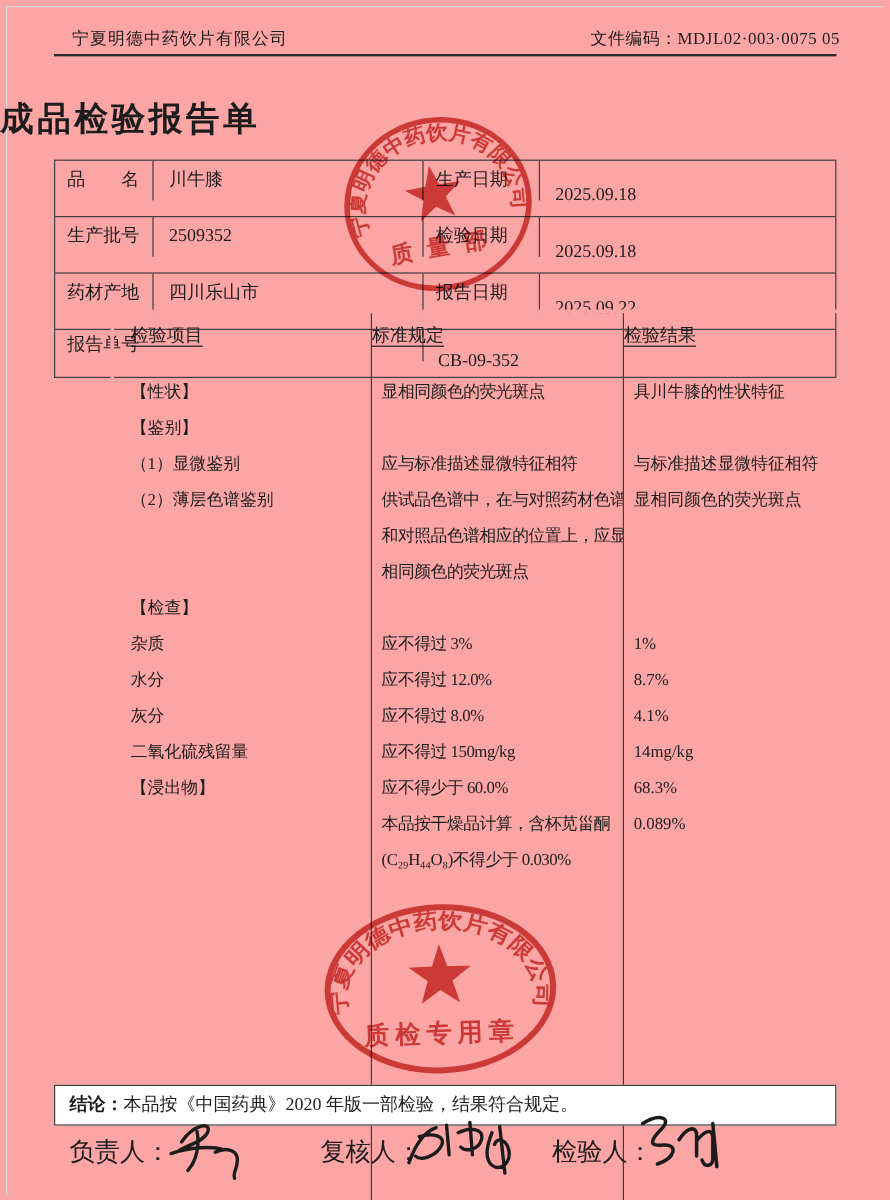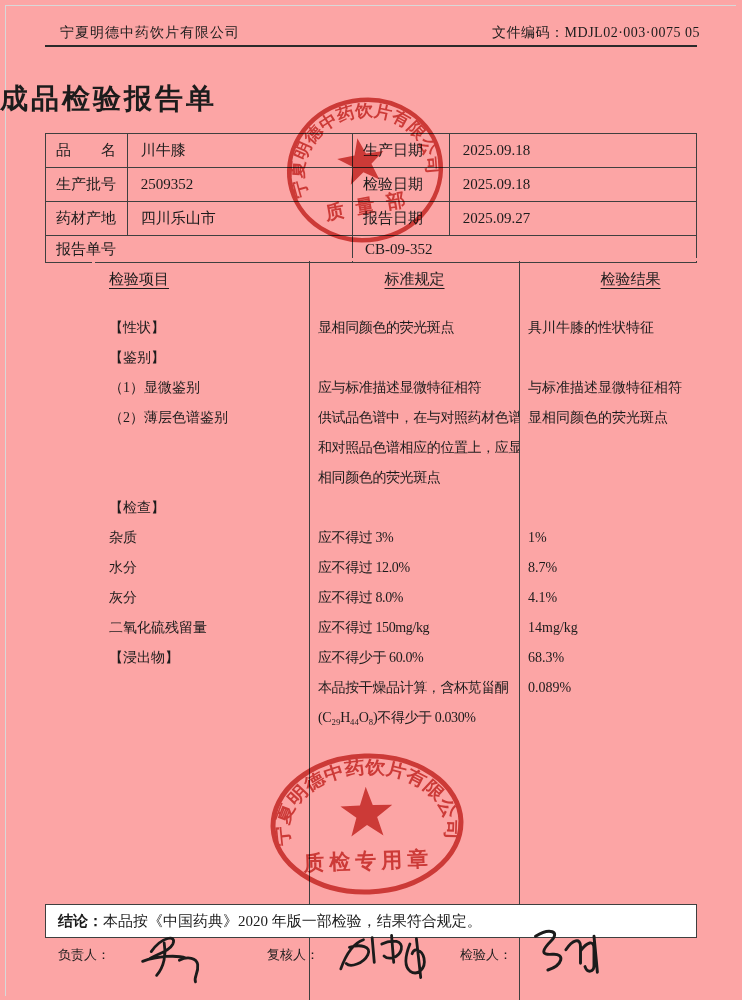--- a/index.html
+++ b/index.html
@@ -16,45 +16,45 @@
   .hdr-rule{position:absolute;left:45px;top:45px;width:652px;height:2px;background:#2b2b2b;}
   .title{position:absolute;left:0;top:80px;width:594px;
     font-size:28px;font-weight:700;letter-spacing:3px;}
   
   .info-table{position:absolute;left:45px;top:133px;width:652px;
     border:1px solid #3f3f3f;box-sizing:border-box;font-size:15px;}
   .irow{display:flex;border-bottom:1px solid #3f3f3f;}
   .irow:last-child{border-bottom:none;}
   .icell{box-sizing:border-box;border-right:1px solid #3f3f3f;height:33px;line-height:33px;
     padding-left:10px;white-space:nowrap;overflow:hidden;}
-  .icell:last-child{border-right:none;}
+  .icell:last-child{border-right:none;margin-top:13px;}
   .c1{width:82px;} .c2{width:226px;padding-left:13px;} .c3{width:97px;} .c4{width:247px;padding-left:13px;}
   .irow.short .icell{height:26px;line-height:26px;}
   .cwide1{width:308px;} .cwide2{width:344px;padding-left:12px;}
   
   .main-table{position:absolute;left:45px;top:258px;width:652px;height:831px;
     border:3px solid #fca5a5;box-sizing:border-box;display:flex;font-size:14px;margin-left:47px;}
   .mcol{box-sizing:border-box;border-right:1px solid #3f3f3f;height:100%;overflow:hidden;}
   .mcol:last-child{border-right:none;}
   .mcol1{width:217px;} .mcol2{width:212px;} .mcol3{width:223px;}
   .col-head{height:52px;padding-top:9px;box-sizing:border-box;font-size:15px;}
   .col-head.left{padding-left:14px;}
-  .col-head.center{text-align:center;}
+  .col-head.center{text-align:left;}
   .col-head span{text-decoration:underline;text-underline-offset:4px;}
   .lines{padding-left:14px;}
   .mcol2 .lines{padding-left:8px;letter-spacing:-0.4px;}
   .mcol3 .lines{padding-left:8px;}
   .tl{height:30px;line-height:30px;white-space:nowrap;}
   
   .conclusion{position:absolute;left:45px;top:904px;width:652px;height:34px;
     border:1px solid #3f3f3f;box-sizing:border-box;line-height:32px;font-size:15px;
     padding-left:12px;background:#fff;}
   .conclusion b{font-weight:700;}
   
-  .sig-label{position:absolute;top:946px;font-size:13px;}
+  .sig-label{position:absolute;top:946px;font-size:21px;}
   .lbl-lead{left:58px;} .lbl-review{left:267px;} .lbl-inspector{left:460px;}
   .sig-svg{position:absolute;}
   .sig-svg path{fill:none;stroke:#1b1b1b;stroke-width:2.6;stroke-linecap:round;stroke-linejoin:round;}
   
   .stamp{position:absolute;mix-blend-mode:multiply;opacity:.82;pointer-events:none;}
   .stamp-top{left:280px;top:88px;transform:rotate(-10deg);}
   .stamp-bottom{left:265px;top:748px;transform:rotate(-2deg);}
   .stamp text{font-family:"Liberation Serif","DejaVu Serif",serif;font-weight:700;}
 </style>
 </head>
@@ -79,21 +79,21 @@
     <div class="irow">
       <div class="icell c1">生产批号</div>
       <div class="icell c2">2509352</div>
       <div class="icell c3">检验日期</div>
       <div class="icell c4">2025.09.18</div>
     </div>
     <div class="irow">
       <div class="icell c1">药材产地</div>
       <div class="icell c2">四川乐山市</div>
       <div class="icell c3">报告日期</div>
-      <div class="icell c4">2025.09.27</div>
+      <div class="icell c4">2025.09.22</div>
     </div>
     <div class="irow short">
       <div class="icell cwide1">报告单号</div>
       <div class="icell cwide2">CB-09-352</div>
     </div>
   </div>
 
   <div class="main-table">
     <div class="mcol mcol1">
       <div class="col-head left">

